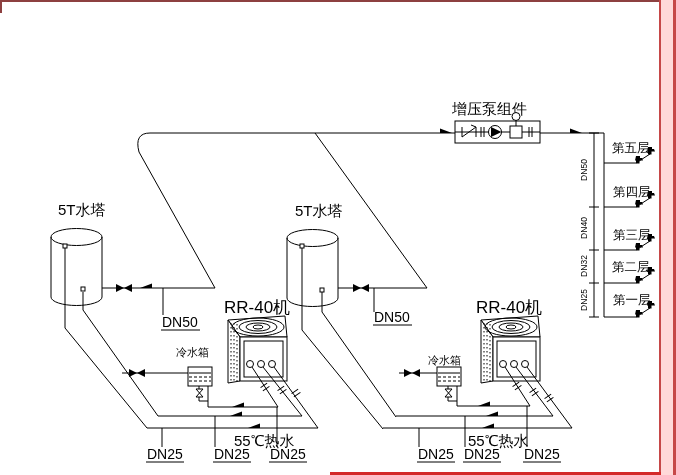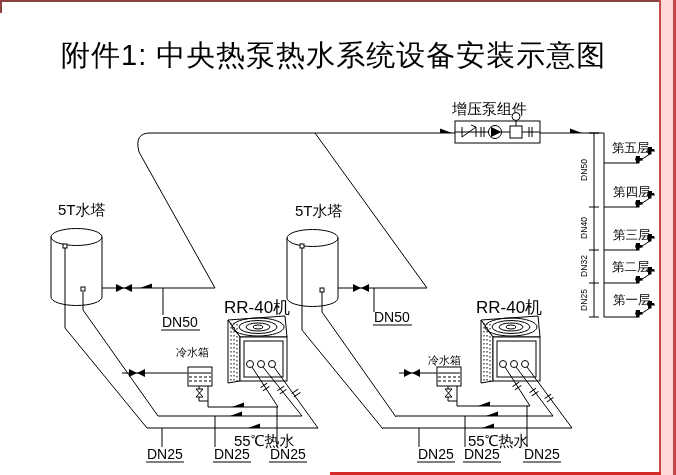--- a/index.html
+++ b/index.html
@@ -21,21 +21,20 @@
 </style>
 </head>
 <body>
 
 <div id="stage">
   <div class="border-top"></div>
   <div class="border-left-stub"></div>
   <div class="border-right"></div>
   <div class="border-bottom"></div>
 
-  <div id="title">附件1: 中央热泵热水系统设备安装示意图</div>
 
   <svg width="676" height="475" viewBox="0 0 676 475">
     <defs>
       <g id="valve-h">
         <path class="fil" d="M-8,-4 L0,0 L-8,4 Z"></path>
         <path class="fil" d="M8,-4 L0,0 L8,4 Z"></path>
       </g>
       <g id="arrow-left">
           <path class="fil" d="M0,0 L12,-4.5 L12,0 Z"></path>
         </g>

